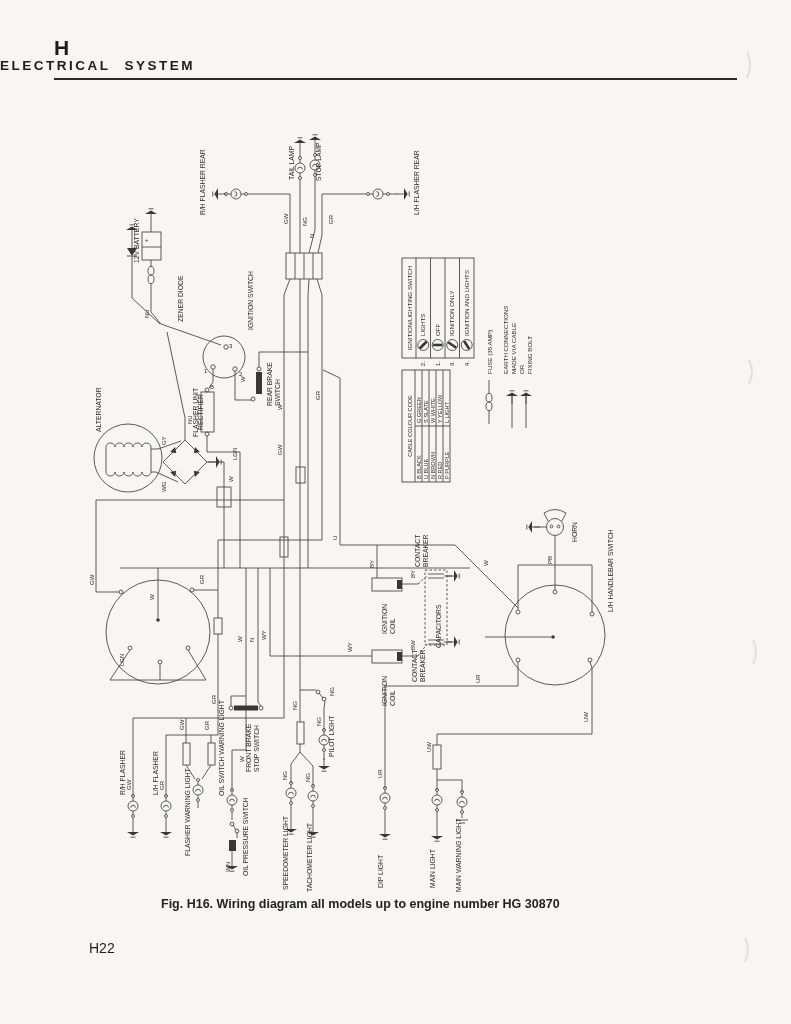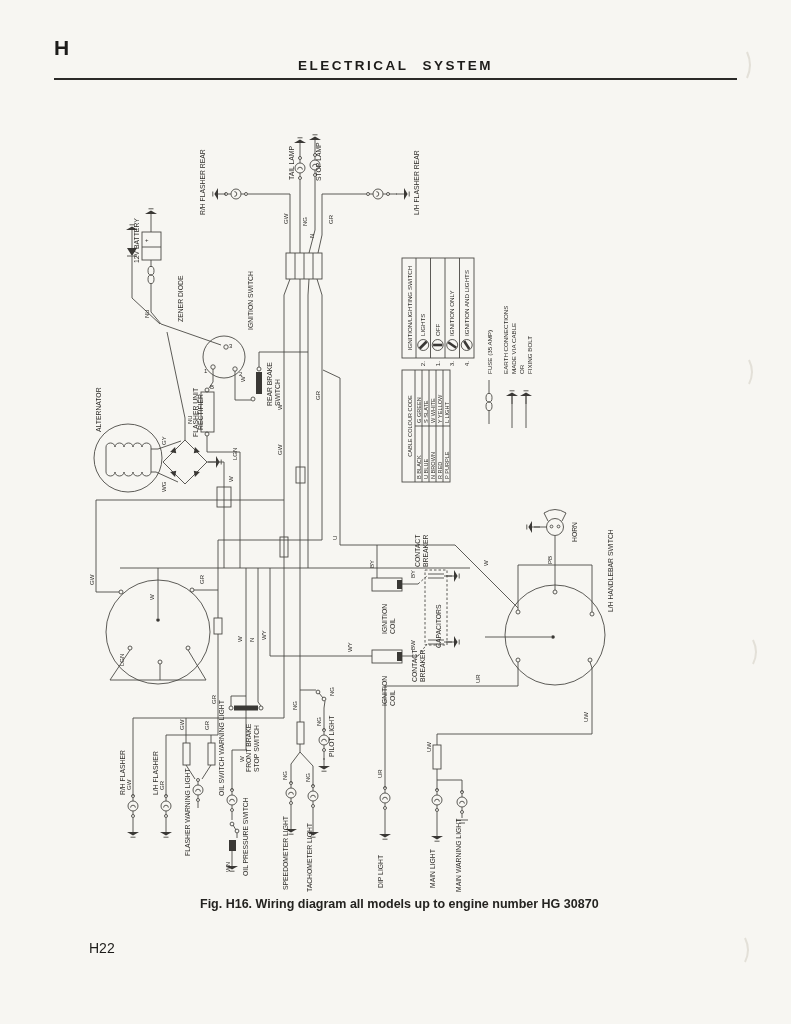--- a/index.html
+++ b/index.html
@@ -1,23 +1,23 @@
 <!DOCTYPE html>
 <html><head>
 <meta charset="utf-8">
 <style>
   html,body{margin:0;padding:0;}
   body{width:791px;height:1024px;background:#f7f6f2;position:relative;
        font-family:"Liberation Sans",sans-serif;overflow:hidden;}
   .hdr-letter{position:absolute;left:54px;top:36px;font-size:21px;font-weight:bold;
               color:#1d1c1a;letter-spacing:1px;}
-  .hdr-title{position:absolute;left:0;top:58px;width:791px;text-align:center;
+  .hdr-title{position:absolute;left:0;top:58px;width:791px;
              font-size:13.5px;font-weight:bold;letter-spacing:2.5px;word-spacing:8px;color:#1d1c1a;}
   .hdr-rule{position:absolute;left:54px;top:78px;width:683px;height:2px;background:#2b2a28;}
-  .caption{position:absolute;left:161px;top:897px;font-size:12.5px;font-weight:bold;color:#242320;margin-left:39px;}
+  .caption{position:absolute;left:161px;top:897px;font-size:12.5px;font-weight:bold;color:#242320;}
   .pagenum{position:absolute;left:52px;top:940px;font-size:14px;color:#1d1c1a;margin-left:37px;}
   svg.diag{position:absolute;left:0;top:0;}
   .w{stroke:#4b4945;stroke-width:0.9;fill:none;}
   .wd{stroke:#4b4945;stroke-width:0.9;fill:none;stroke-dasharray:2.5 2;}
   .fl{fill:#3a3835;stroke:none;}
   .term{fill:none;stroke:#4b4945;stroke-width:0.9;}
   text{fill:#2e2c29;}
   .cl{font-size:6.8px;}
   .wl{font-size:6px;}
   .tn{font-size:6px;}

